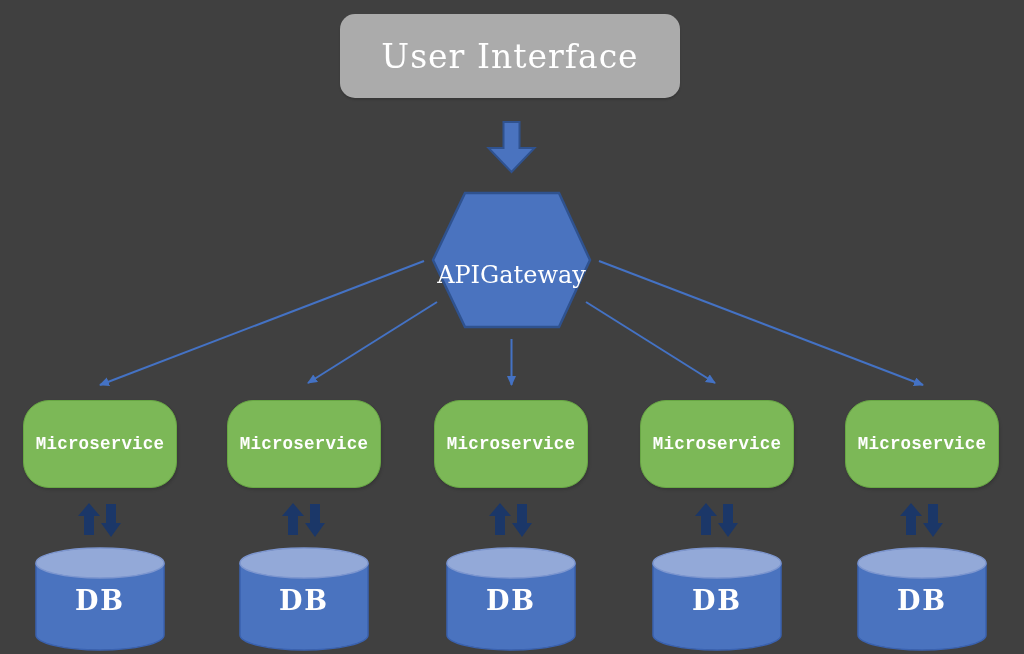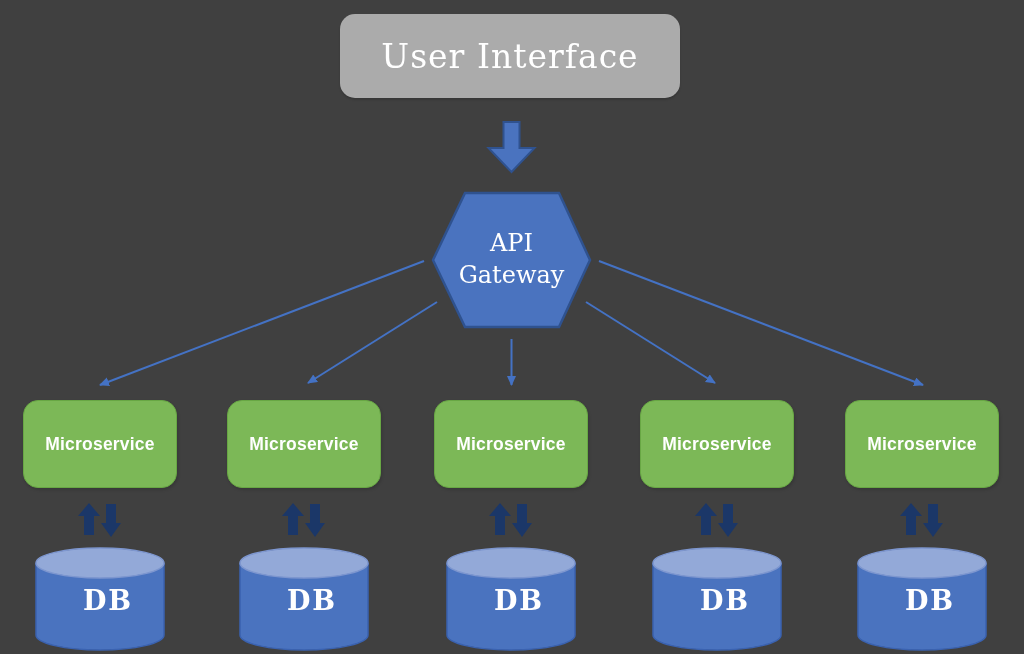--- a/index.html
+++ b/index.html
@@ -18,42 +18,43 @@
     font-family:"DejaVu Serif",serif;font-size:33px;color:var(--text-white);
     letter-spacing:1px;
   }
   
   svg.overlay{position:absolute;left:0;top:0;width:1024px;height:654px;}
   .conn{stroke:var(--connector-blue);stroke-width:2;fill:none;}
   .arrow-fill{fill:var(--connector-blue);}
   .block-arrow{fill:var(--node-blue);stroke:var(--blue-border);stroke-width:2;}
   .hex{fill:var(--node-blue);stroke:var(--blue-border);stroke-width:2.5;}
   .hex-label{
-    position:absolute;left:433px;top:196px;width:157px;height:128px;
-    display:flex;flex-direction:column;align-items:center;justify-content:center;
+    position:absolute;left:433px;top:212px;width:157px;height:128px;
+    display:flex;flex-direction:row;align-items:center;justify-content:center;
     font-family:"DejaVu Serif",serif;font-size:24px;line-height:1.32;
     color:var(--text-white);text-align:center;
   }
   
   .col{position:absolute;top:400px;width:154px;height:254px;
        display:flex;flex-direction:column;align-items:center;}
   .svc-box{
     width:154px;height:88px;box-sizing:border-box;
-    background:var(--green);border:1.5px solid var(--green-border);border-radius:15px;
+    background:var(--green);border:1.5px solid var(--green-border);border-radius:26px;
     display:flex;align-items:center;justify-content:center;
     box-shadow:1px 2px 3px rgba(0,0,0,.15);
+    font-family:Liberation Mono, monospace;
   }
   .svc-box span{font-size:17.5px;font-weight:700;color:var(--text-white);letter-spacing:.2px;}
   svg.sync{margin-top:14px;width:60px;height:36px;display:block;}
   .navy{fill:var(--navy);}
   svg.cyl{margin-top:9px;width:130px;height:104px;display:block;}
   .cyl-body{fill:var(--node-blue);stroke:var(--cyl-border);stroke-width:1.5;}
   .cyl-top{fill:var(--cylinder-top);stroke:var(--cyl-top-border);stroke-width:1.5;}
   .db-label{
-    position:absolute;left:8px;top:165px;width:154px;height:70px;
+    position:absolute;left:0;top:165px;width:154px;height:70px;
     display:flex;align-items:center;justify-content:center;
     font-family:"DejaVu Serif",serif;font-weight:700;font-size:27px;
     letter-spacing:2px;color:var(--text-white);
   }
 </style>
 </head>
 <body>
 
 <div class="stage">
 

